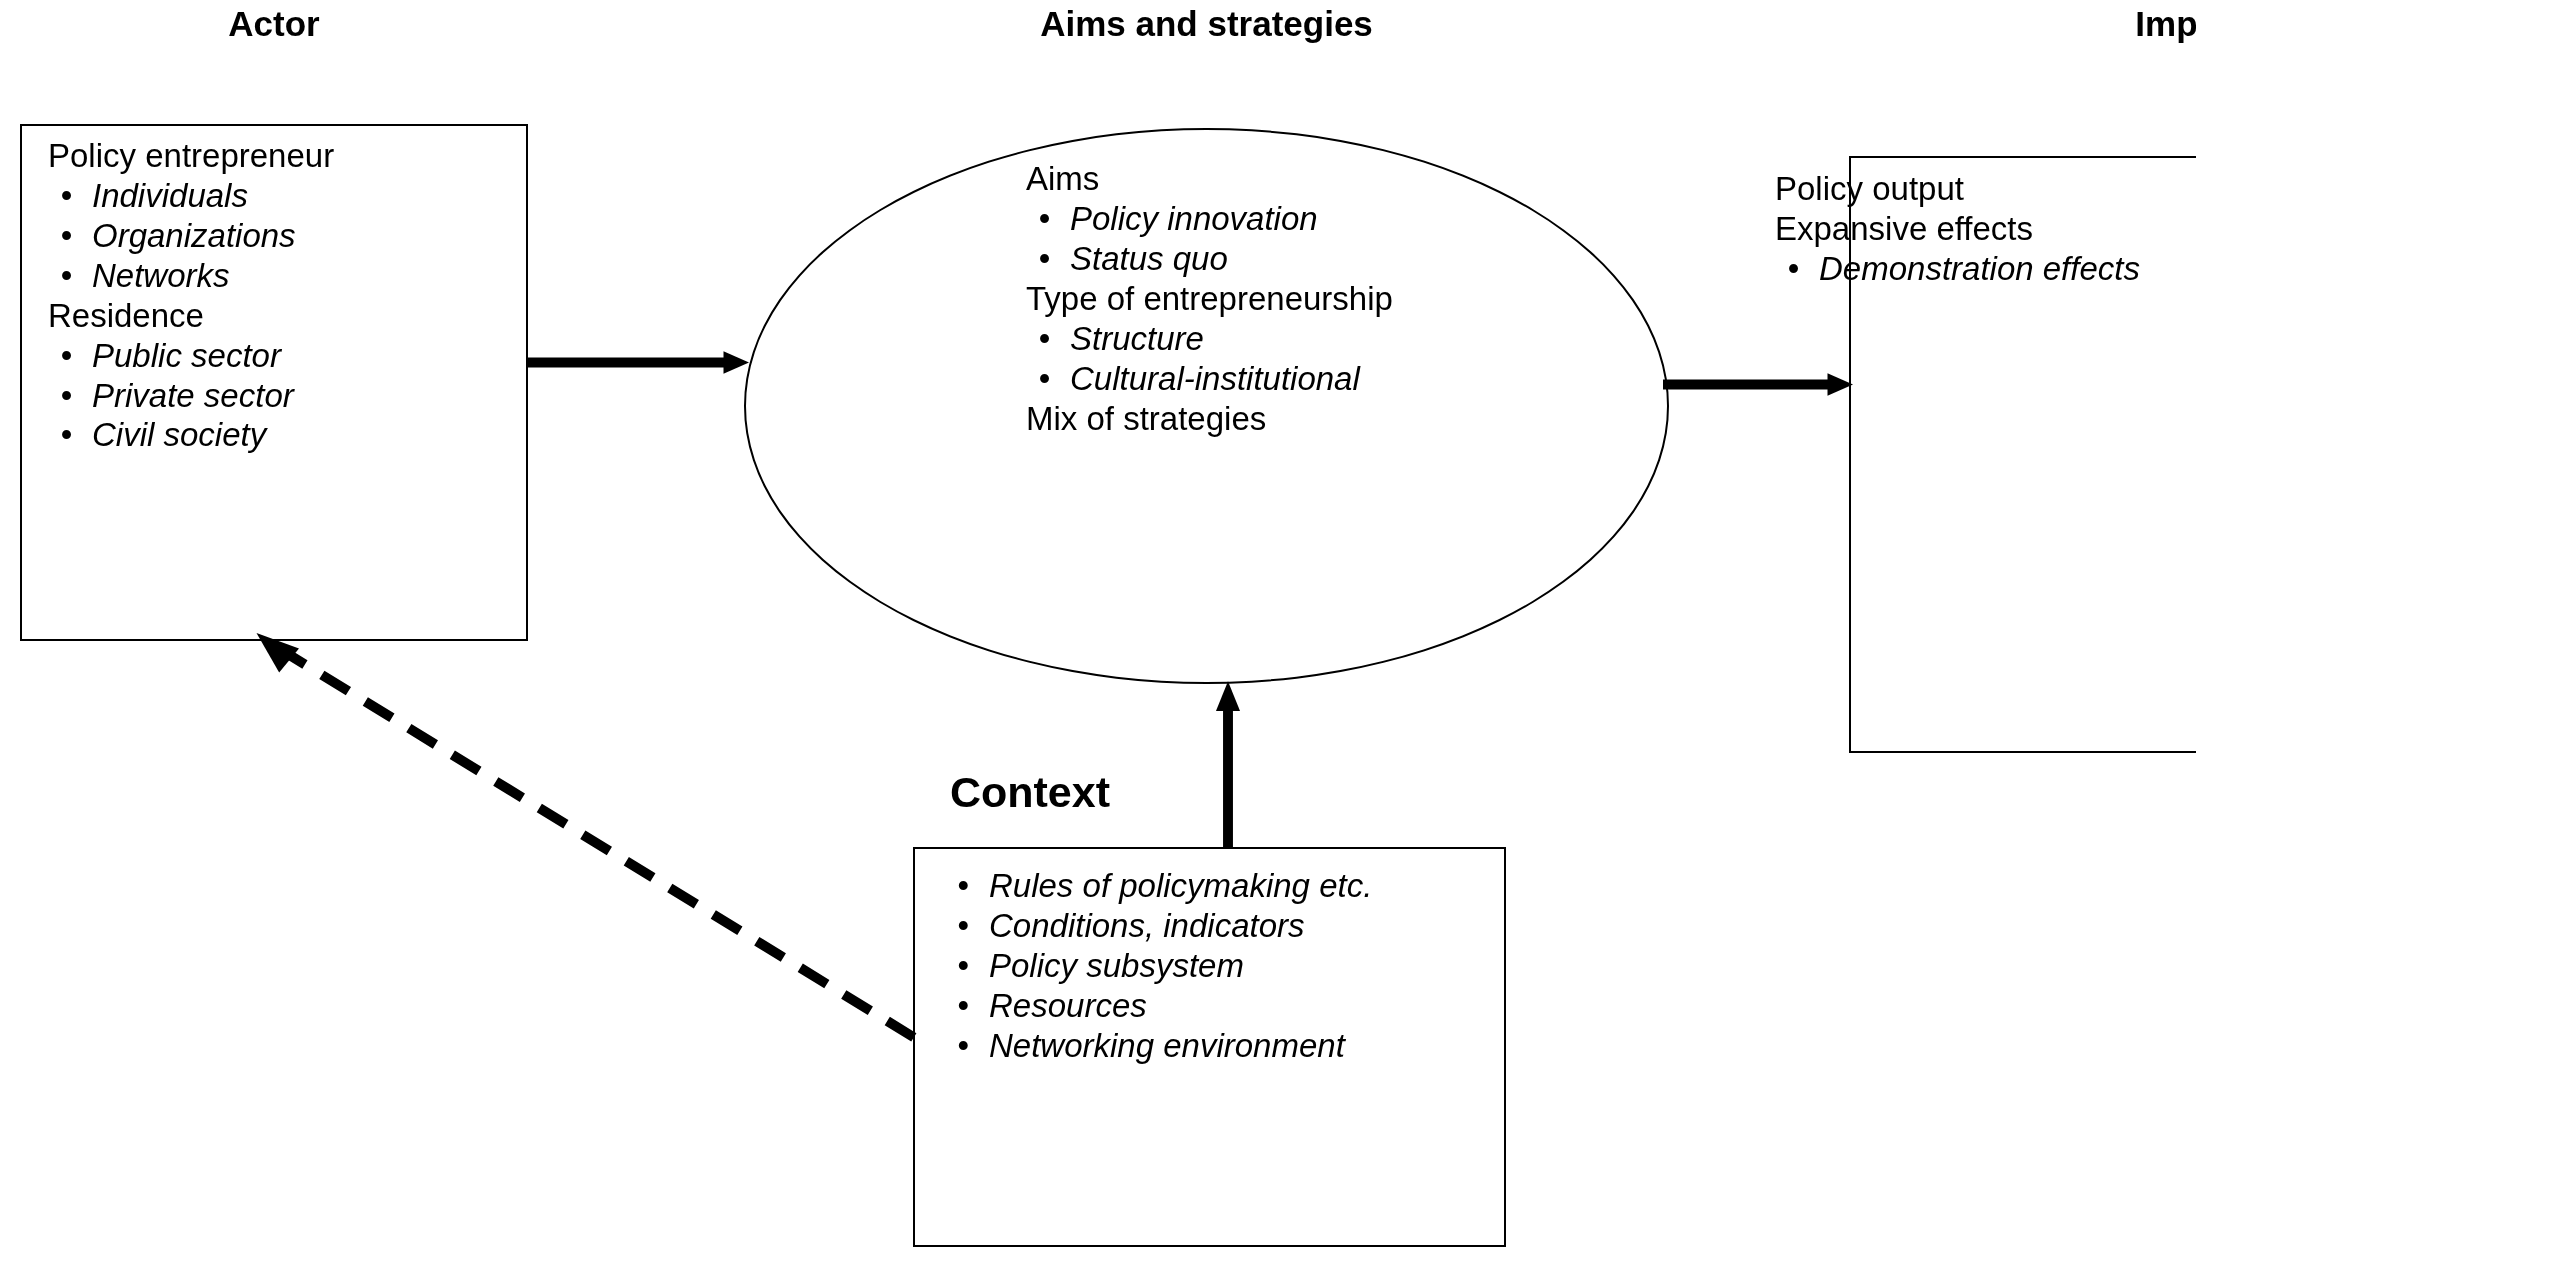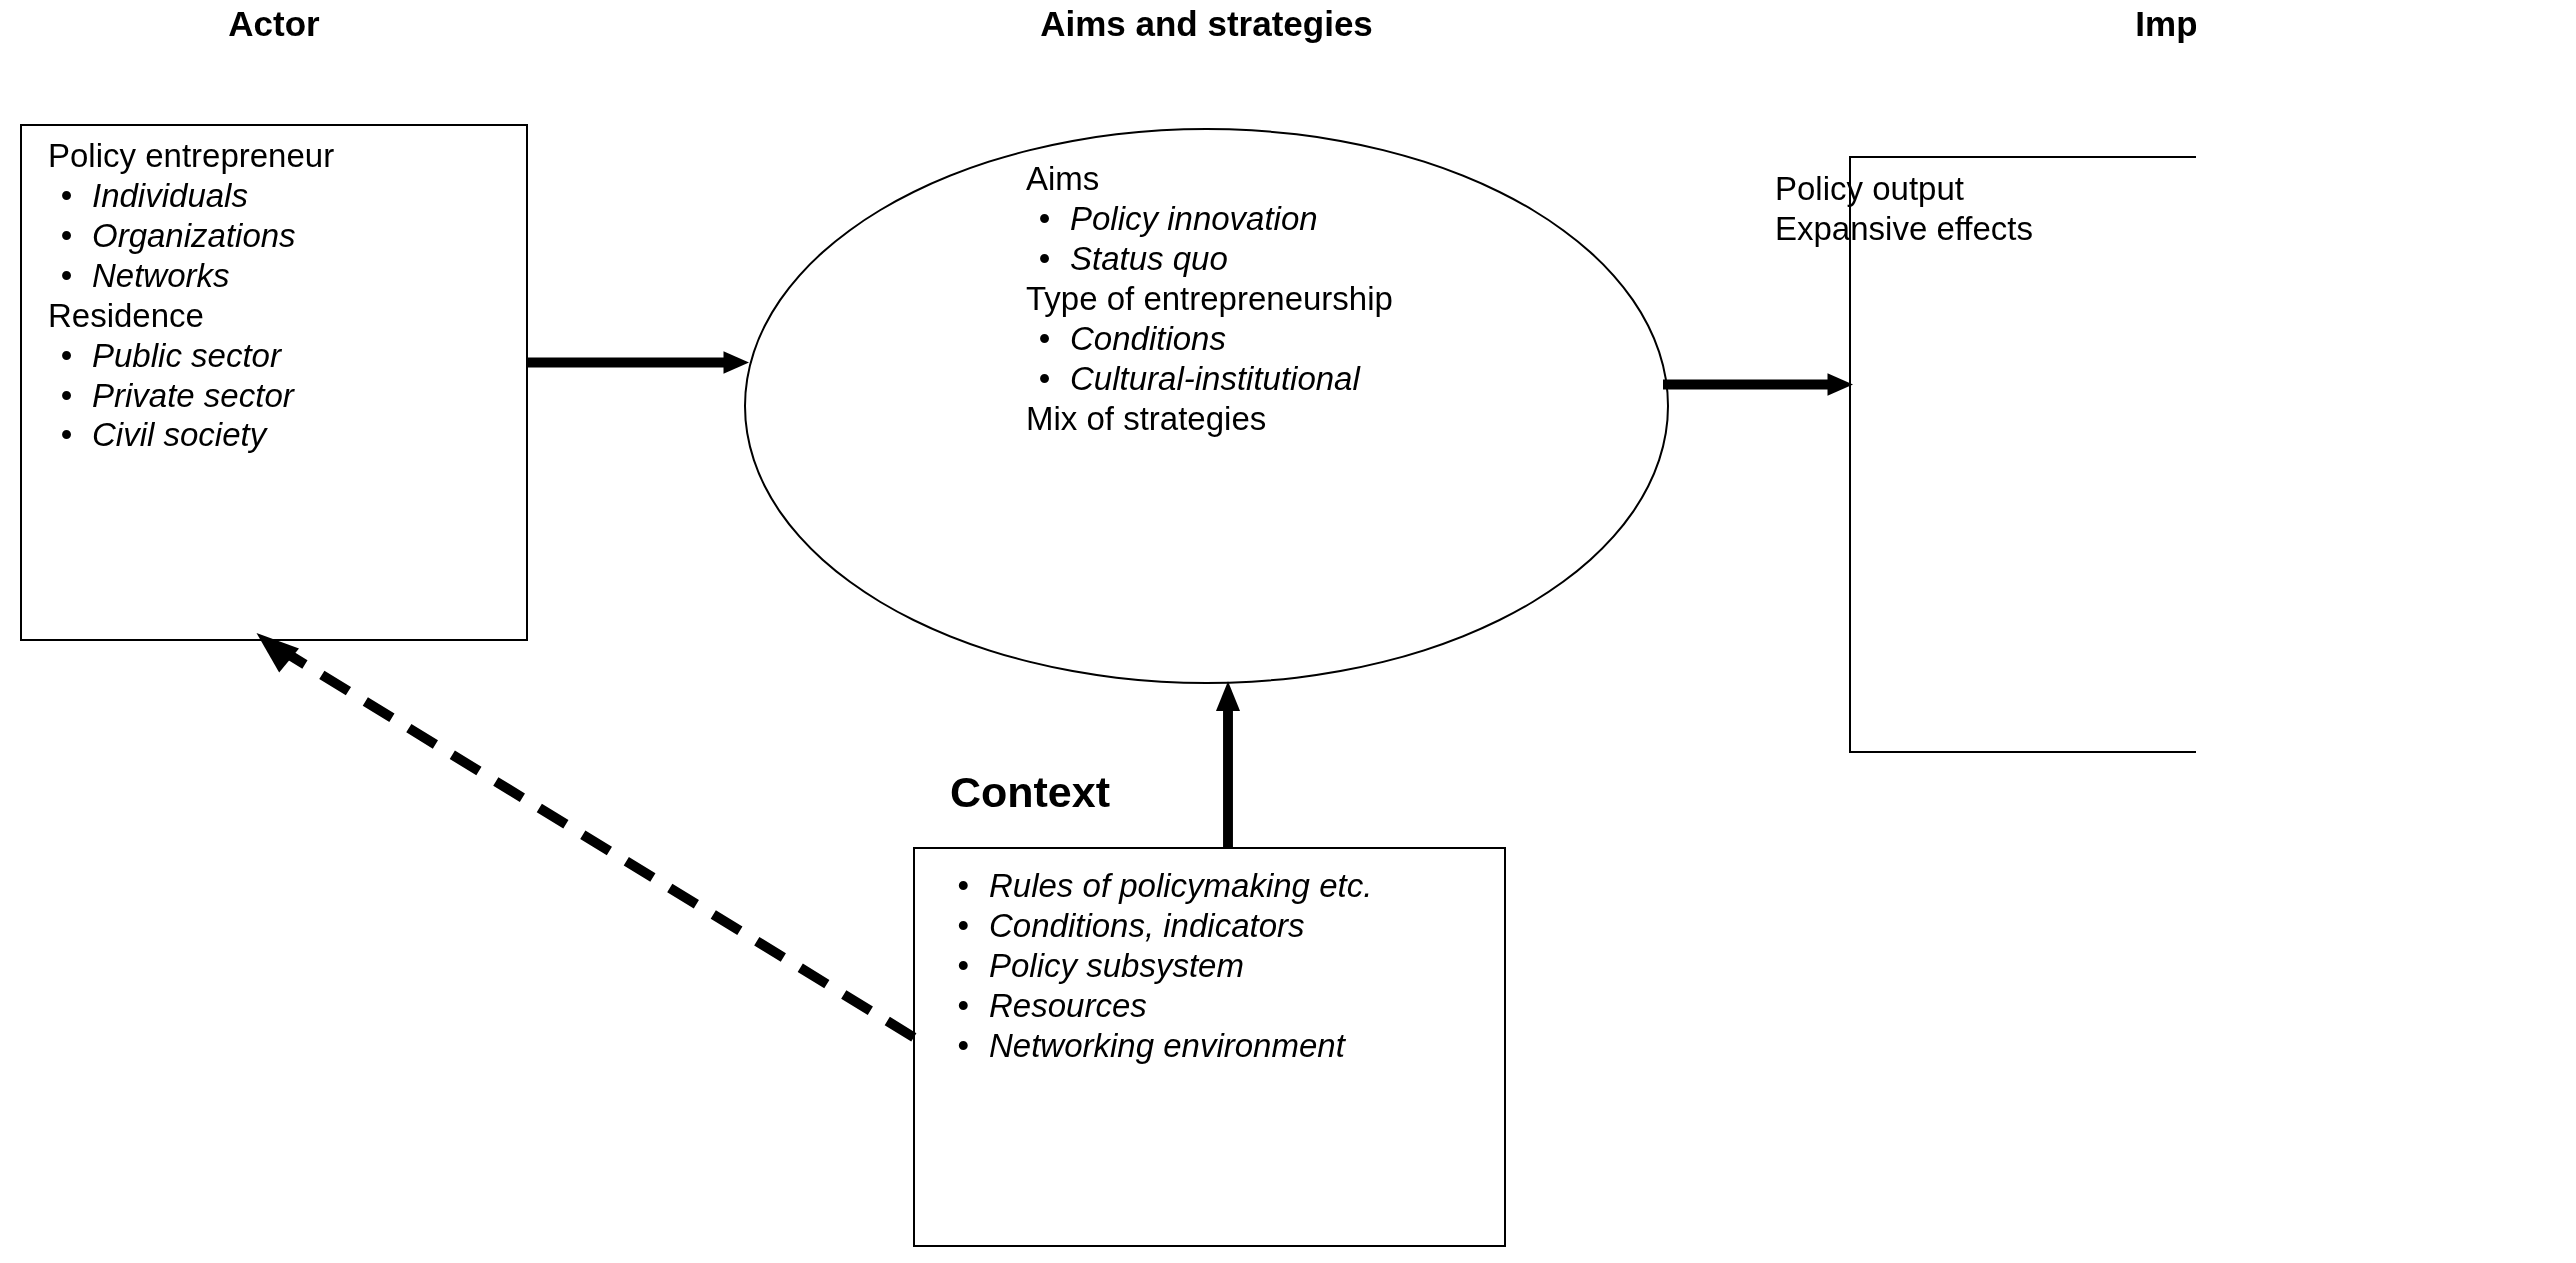--- a/index.html
+++ b/index.html
@@ -151,30 +151,33 @@
 
   <div id="ellipse-aims"></div>
   <div class="content" id="content-aims">
     <div class="heading-line">Aims</div>
     <ul class="bullets">
       <li>Policy innovation</li>
       <li>Status quo</li>
     </ul>
     <div class="heading-line">Type of entrepreneurship</div>
     <ul class="bullets">
-      <li>Conditions</li>
+      <li>Structure</li>
       <li>Cultural-institutional</li>
     </ul>
     <div class="heading-line">Mix of strategies</div>
   </div>
 
   <div class="node-box" id="box-impacts"></div>
   <div class="content" id="content-impacts">
     <div class="heading-line">Policy output</div>
     <div class="heading-line">Expansive effects</div>
+    <ul class="bullets">
+      <li>Demonstration effects</li>
+    </ul>
   </div>
 
   <div class="node-box" id="box-context"></div>
   <div class="content" id="content-context">
     <ul class="bullets">
       <li>Rules of policymaking etc.</li>
       <li>Conditions, indicators</li>
       <li>Policy subsystem</li>
       <li>Resources</li>
       <li>Networking environment</li>

